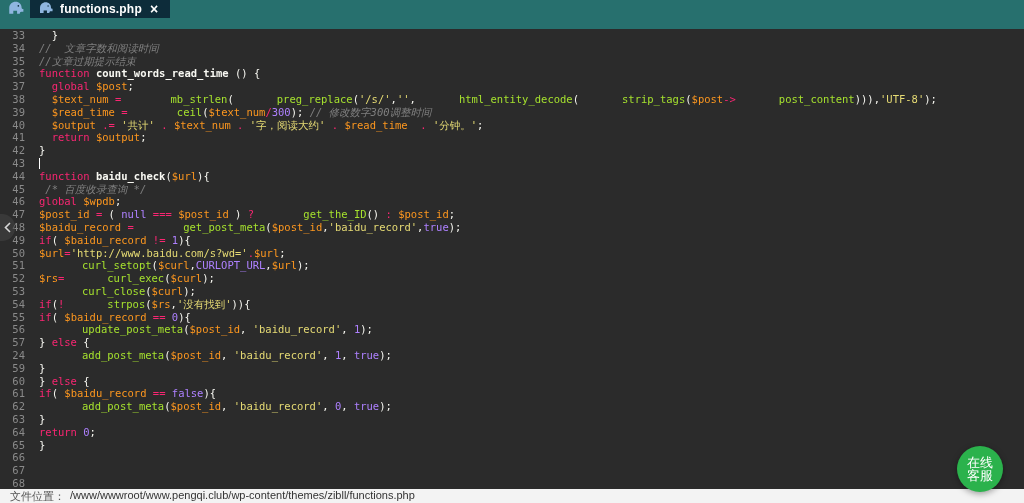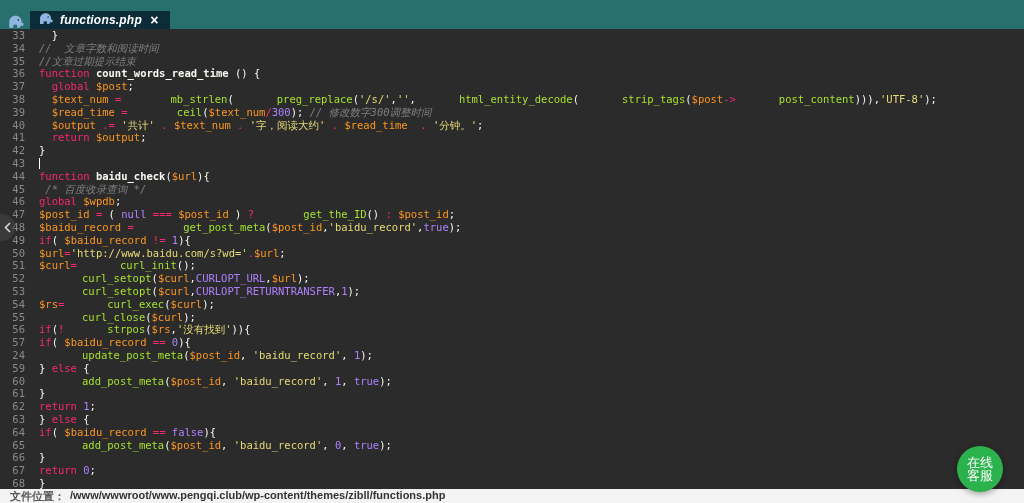--- a/index.html
+++ b/index.html
@@ -7,21 +7,21 @@
     --plain:#f8f8f2; --keyword:#f92672; --variable:#fd971f; --string:#e6db74;
     --function:#a6e22e; --constant:#ae81ff; --comment:#7f7f7f;
     --statusbar-bg:#f3f3f3; --statusbar-text:#333333; --fab-green:#2bb24c;
   }
   *{margin:0;padding:0;box-sizing:border-box;}
   html,body{width:1024px;height:503px;overflow:hidden;background:#000;}
   body{font-family:"Liberation Sans",sans-serif;}
   .app{width:1024px;height:503px;display:flex;flex-direction:column;position:relative;background:var(--editor-bg);}
 
   
-  .tabbar{height:29px;background:var(--tabbar-bg);display:flex;align-items:flex-end;flex:0 0 auto;font-style:italic;}
+  .tabbar{height:29px;background:var(--tabbar-bg);display:flex;align-items:flex-start;flex:0 0 auto;}
   .logo{display:flex;align-items:center;padding:0 5px 0 7px;}
   .tab{background:var(--tab-bg);display:flex;align-items:center;gap:6px;padding:0 12px 0 8px;cursor:pointer;}
   .tab-title{color:#ffffff;font-weight:bold;font-size:12px;letter-spacing:.2px;}
   .tab-close{color:#ffffff;font-weight:bold;font-size:14px;line-height:14px;margin-left:2px;cursor:pointer;}
 
   
   .editor{flex:1 1 auto;display:flex;background:var(--editor-bg);overflow:hidden;position:relative;
           font-family:"DejaVu Sans Mono",monospace;font-size:10.5px;}
   .gutter{flex:0 0 34px;text-align:right;padding-right:9px;color:var(--gutter);user-select:none;}
   .gutter .ln{height:12.8px;line-height:12.8px;}
@@ -47,21 +47,21 @@
 
   
   .fab{position:absolute;right:21px;bottom:11px;width:46px;height:46px;border-radius:50%;
        background:var(--fab-green);color:#ffffff;display:flex;flex-direction:column;align-items:center;
        justify-content:center;font-size:13px;line-height:13px;cursor:pointer;z-index:6;
        box-shadow:0 2px 6px rgba(0,0,0,.35);}
 
   
   .statusbar{flex:0 0 14px;height:14px;background:var(--statusbar-bg);display:flex;align-items:center;
              justify-content:space-between;font-size:11px;color:var(--statusbar-text);
-             padding:0 10px 0 10px;overflow:hidden;white-space:nowrap;font-weight:bold;}
+             padding:0 10px 0 10px;overflow:hidden;white-space:nowrap;}
   .sb-left{display:flex;gap:5px;overflow:hidden;}
   .sb-left .lbl{color:#555555;}
   .sb-right{display:flex;gap:18px;margin-top:44px;}
   .sb-right span{cursor:pointer;}
 </style>
 </head>
 <body>
 
 <div class="app">
 
@@ -135,32 +135,29 @@
         <div class="row"><span class="tk-p">  </span><span class="tk-k">return </span><span class="tk-v">$output</span><span class="tk-p">;</span></div>
         <div class="row"><span class="tk-p">}</span></div>
         <div class="row"><span class="caret"></span></div>
         <div class="row"><span class="tk-k">function </span><span class="tk-d">baidu_check</span><span class="tk-p">(</span><span class="tk-v">$url</span><span class="tk-p">){</span></div>
         <div class="row"><span class="tk-c"> /* 百度收录查询 */</span></div>
         <div class="row"><span class="tk-k">global </span><span class="tk-v">$wpdb</span><span class="tk-p">;</span></div>
         <div class="row"><span class="tk-v">$post_id</span><span class="tk-p"> </span><span class="tk-o">=</span><span class="tk-p"> ( </span><span class="tk-n">null</span><span class="tk-p"> </span><span class="tk-o">===</span><span class="tk-p"> </span><span class="tk-v">$post_id</span><span class="tk-p"> ) </span><span class="tk-o">?</span><span class="tk-p"> </span><span class="tk-f">get_the_ID</span><span class="tk-p">() </span><span class="tk-o">:</span><span class="tk-p"> </span><span class="tk-v">$post_id</span><span class="tk-p">;</span></div>
         <div class="row"><span class="tk-v">$baidu_record</span><span class="tk-p"> </span><span class="tk-o">=</span><span class="tk-p"> </span><span class="tk-f">get_post_meta</span><span class="tk-p">(</span><span class="tk-v">$post_id</span><span class="tk-p">,</span><span class="tk-s">'baidu_record'</span><span class="tk-p">,</span><span class="tk-n">true</span><span class="tk-p">);</span></div>
         <div class="row"><span class="tk-k">if</span><span class="tk-p">( </span><span class="tk-v">$baidu_record</span><span class="tk-p"> </span><span class="tk-o">!=</span><span class="tk-p"> </span><span class="tk-n">1</span><span class="tk-p">){</span></div>
         <div class="row"><span class="tk-v">$url</span><span class="tk-o">=</span><span class="tk-s">'http://www.baidu.com/s?wd='</span><span class="tk-o">.</span><span class="tk-v">$url</span><span class="tk-p">;</span></div>
-        <div class="row"><span class="tk-v">$curl</span><span class="tk-o">=</span><span class="tk-f">curl_init</span><span class="tk-p">();</span></div>
         <div class="row"><span class="tk-f">curl_setopt</span><span class="tk-p">(</span><span class="tk-v">$curl</span><span class="tk-p">,</span><span class="tk-n">CURLOPT_URL</span><span class="tk-p">,</span><span class="tk-v">$url</span><span class="tk-p">);</span></div>
-        <div class="row"><span class="tk-f">curl_setopt</span><span class="tk-p">(</span><span class="tk-v">$curl</span><span class="tk-p">,</span><span class="tk-n">CURLOPT_RETURNTRANSFER</span><span class="tk-p">,</span><span class="tk-n">1</span><span class="tk-p">);</span></div>
         <div class="row"><span class="tk-v">$rs</span><span class="tk-o">=</span><span class="tk-f">curl_exec</span><span class="tk-p">(</span><span class="tk-v">$curl</span><span class="tk-p">);</span></div>
         <div class="row"><span class="tk-f">curl_close</span><span class="tk-p">(</span><span class="tk-v">$curl</span><span class="tk-p">);</span></div>
         <div class="row"><span class="tk-k">if</span><span class="tk-p">(</span><span class="tk-o">!</span><span class="tk-f">strpos</span><span class="tk-p">(</span><span class="tk-v">$rs</span><span class="tk-p">,</span><span class="tk-s">'没有找到'</span><span class="tk-p">)){</span></div>
         <div class="row"><span class="tk-k">if</span><span class="tk-p">( </span><span class="tk-v">$baidu_record</span><span class="tk-p"> </span><span class="tk-o">==</span><span class="tk-p"> </span><span class="tk-n">0</span><span class="tk-p">){</span></div>
         <div class="row"><span class="tk-f">update_post_meta</span><span class="tk-p">(</span><span class="tk-v">$post_id</span><span class="tk-p">, </span><span class="tk-s">'baidu_record'</span><span class="tk-p">, </span><span class="tk-n">1</span><span class="tk-p">);</span></div>
         <div class="row"><span class="tk-p">} </span><span class="tk-k">else</span><span class="tk-p"> {</span></div>
         <div class="row"><span class="tk-f">add_post_meta</span><span class="tk-p">(</span><span class="tk-v">$post_id</span><span class="tk-p">, </span><span class="tk-s">'baidu_record'</span><span class="tk-p">, </span><span class="tk-n">1</span><span class="tk-p">, </span><span class="tk-n">true</span><span class="tk-p">);</span></div>
         <div class="row"><span class="tk-p">}</span></div>
-        <div class="row"><span class="tk-k">return </span><span class="tk-n">1</span><span class="tk-p">;</span></div>
         <div class="row"><span class="tk-p">} </span><span class="tk-k">else</span><span class="tk-p"> {</span></div>
         <div class="row"><span class="tk-k">if</span><span class="tk-p">( </span><span class="tk-v">$baidu_record</span><span class="tk-p"> </span><span class="tk-o">==</span><span class="tk-p"> </span><span class="tk-n">false</span><span class="tk-p">){</span></div>
         <div class="row"><span class="tk-f">add_post_meta</span><span class="tk-p">(</span><span class="tk-v">$post_id</span><span class="tk-p">, </span><span class="tk-s">'baidu_record'</span><span class="tk-p">, </span><span class="tk-n">0</span><span class="tk-p">, </span><span class="tk-n">true</span><span class="tk-p">);</span></div>
         <div class="row"><span class="tk-p">}</span></div>
         <div class="row"><span class="tk-k">return </span><span class="tk-n">0</span><span class="tk-p">;</span></div>
         <div class="row"><span class="tk-p">}</span></div>
       </div>
   </div>
 
   <div class="collapse">

